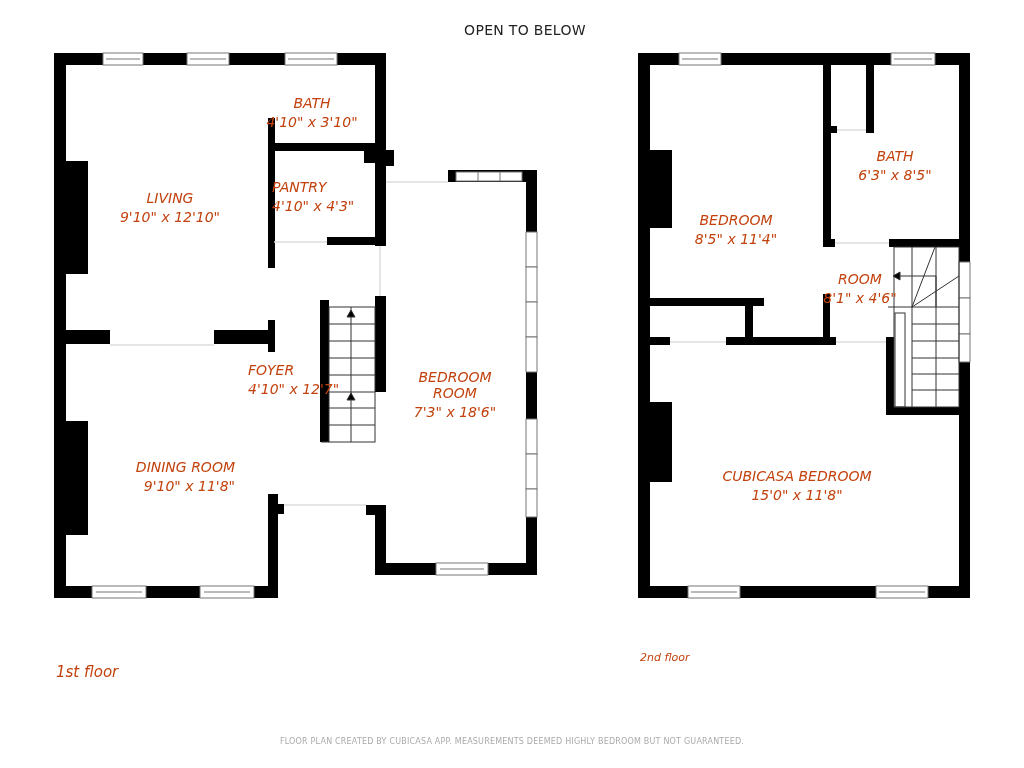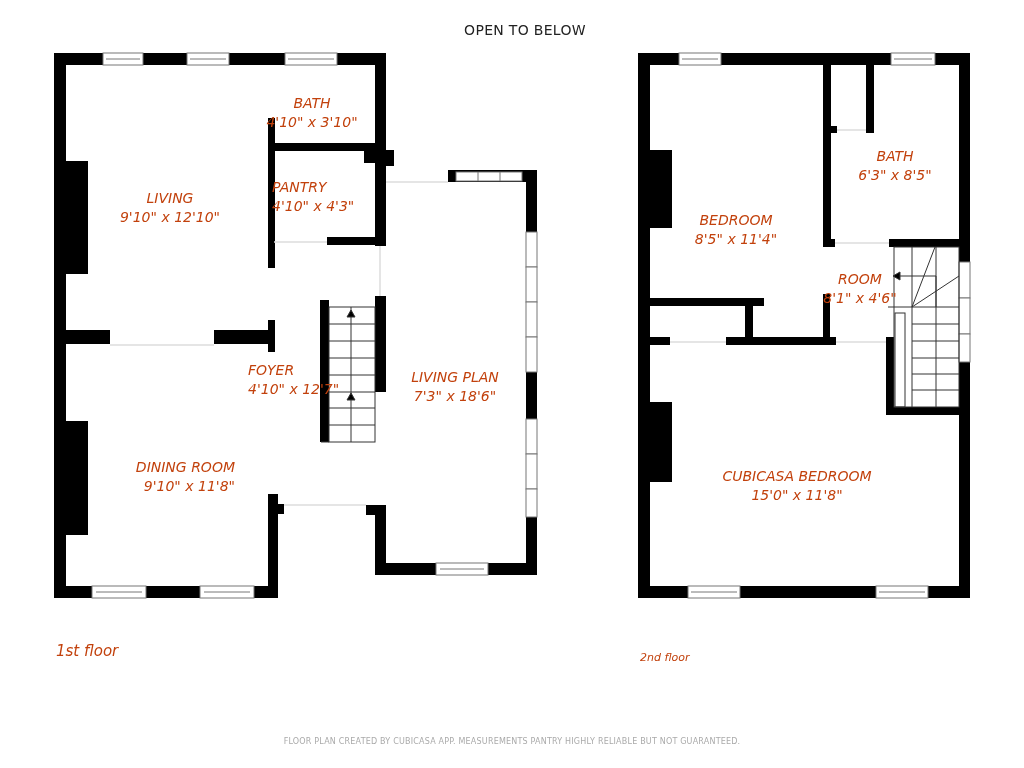--- a/index.html
+++ b/index.html
@@ -192,21 +192,21 @@
 </div>
 <div class="label" style="left:272px; top:179px; width:104px; ">
   <div>PANTRY</div>
   <div style="margin-top:3px">4'10" x 4'3"</div>
 </div>
 <div class="label" style="left:248px; top:362px; width:100px; text-align:left;">
   <div>FOYER</div>
   <div style="margin-top:3px">4'10" x 12'7"</div>
 </div>
 <div class="label" style="left:395px; top:369px; width:120px; text-align:center;">
-  <div>LIVING PLAN</div>
+  <div>BEDROOM ROOM</div>
   <div style="margin-top:3px">7'3" x 18'6"</div>
 </div>
 <div class="label" style="left:105px; top:459px; width:130px; text-align:right;">
   <div>DINING ROOM</div>
   <div style="margin-top:3px">9'10" x 11'8"</div>
 </div>
 
 <div class="label" style="left:676px; top:164px; width:120px; text-align:center;margin-top:48px;">
   <div>BEDROOM</div>
   <div style="margin-top:3px">8'5" x 11'4"</div>
@@ -217,16 +217,16 @@
 </div>
 <div class="label" style="left:820px; top:271px; width:80px; text-align:center;">
   <div>ROOM</div>
   <div style="margin-top:3px">8'1" x 4'6"</div>
 </div>
 <div class="label" style="left:712px; top:468px; width:170px; text-align:center;">
   <div>CUBICASA BEDROOM</div>
   <div style="margin-top:3px">15'0" x 11'8"</div>
 </div>
 
-<div class="label" style="left:56px; top:642px; font-size:15px;">1st floor</div>
+<div class="label" style="left:56px; top:663px; font-size:15px;">1st floor</div>
 <div class="label" style="left:640px; top:651px; font-size:11px;">2nd floor</div>
 
-<div class="footer">FLOOR PLAN CREATED BY CUBICASA APP. MEASUREMENTS PANTRY HIGHLY RELIABLE BUT NOT GUARANTEED.</div>
+<div class="footer">FLOOR PLAN CREATED BY CUBICASA APP. MEASUREMENTS DEEMED HIGHLY BEDROOM BUT NOT GUARANTEED.</div>
 
 </body></html>

